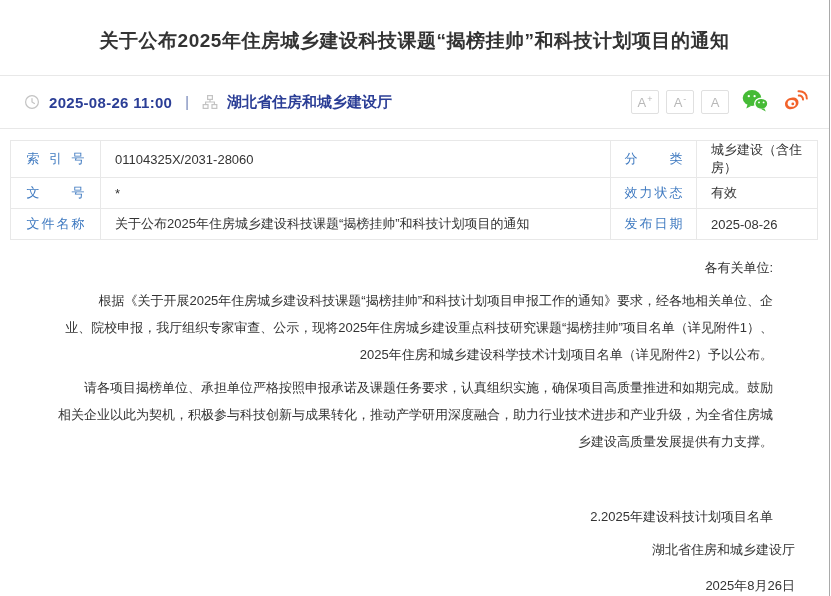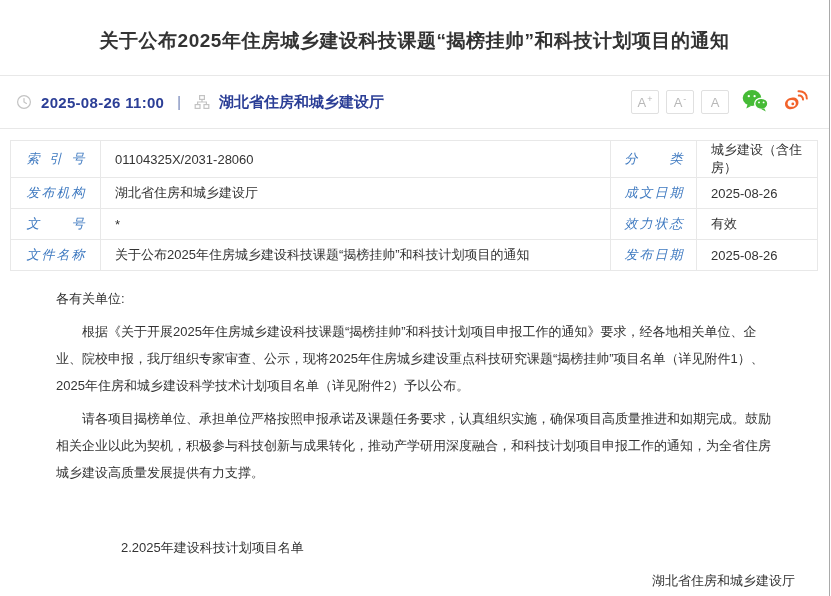--- a/index.html
+++ b/index.html
@@ -31,21 +31,21 @@
   }
 
   .divider { border-top: 1px solid #e8e8e8; }
 
   
   .meta-bar {
     height: 52px;
     display: flex;
     align-items: center;
     justify-content: space-between;
-    padding: 0 20px 0 16px;
+    padding: 0 20px 0 24px;
   }
   .meta-left { display: flex; align-items: center; gap: 9px; }
   .meta-left .icon { display: inline-flex; align-items: center; }
   .meta-datetime {
     color: #2b3e96;
     font-size: 15px;
     font-weight: 600;
     letter-spacing: 0.3px;
   }
   .meta-sep { color: #6d7fb5; font-size: 14px; padding: 0 4px; }
@@ -89,34 +89,33 @@
     height: 31px;
     font-size: 13px;
     vertical-align: middle;
   }
   td.cell-label { width: 90px; text-align: center; color: #3e79c0; }
   td.cell-label .just {
     display: inline-block;
     width: 58px;
     text-align: justify;
     text-align-last: justify;
-    font-style: italic;
   }
   td.cell-value { color: #333; padding: 0 10px 0 14px; }
   td.cell-label2 { width: 86px; }
   td.cell-value2 { width: 121px; }
 
   
   .doc-body {
     padding: 14px 56px 0;
     font-size: 13px;
     line-height: 27px;
     color: #333;
   }
-  .doc-body p { margin-bottom: 6px; }
+  .doc-body p { margin-bottom: 6px; text-align: right; }
   .para { text-indent: 2em; }
   .attachment-line { text-indent: 2em; margin-bottom: 9px; }
   .attachment-line2 { margin-left: 5em; margin-bottom: 9px; margin-top: 48px; }
   .signature { text-align: right; margin-right: -22px; margin-top: 6px; }
   .signature .sig-date { margin-top: 9px; }
 </style>
 </head>
 <body>
 
 <div class="page">
@@ -191,44 +190,38 @@
 
   <table class="info-table">
     <tbody>
       <tr>
         <td class="cell-label"><span class="just">索引号</span></td>
         <td class="cell-value">01104325X/2031-28060</td>
         <td class="cell-label cell-label2"><span class="just">分类</span></td>
         <td class="cell-value cell-value2">城乡建设（含住房）</td>
       </tr>
       <tr>
-        <td class="cell-label"><span class="just">发布机构</span></td>
-        <td class="cell-value">湖北省住房和城乡建设厅</td>
-        <td class="cell-label cell-label2"><span class="just">成文日期</span></td>
-        <td class="cell-value cell-value2">2025-08-26</td>
-      </tr>
-      <tr>
         <td class="cell-label"><span class="just">文号</span></td>
         <td class="cell-value">*</td>
         <td class="cell-label cell-label2"><span class="just">效力状态</span></td>
         <td class="cell-value cell-value2">有效</td>
       </tr>
       <tr>
         <td class="cell-label"><span class="just">文件名称</span></td>
         <td class="cell-value">关于公布2025年住房城乡建设科技课题“揭榜挂帅”和科技计划项目的通知</td>
         <td class="cell-label cell-label2"><span class="just">发布日期</span></td>
         <td class="cell-value cell-value2">2025-08-26</td>
       </tr>
     </tbody>
   </table>
 
   <div class="doc-body">
     <p class="salutation">各有关单位:</p>
     <p class="para">根据《关于开展2025年住房城乡建设科技课题“揭榜挂帅”和科技计划项目申报工作的通知》要求，经各地相关单位、企业、院校申报，我厅组织专家审查、公示，现将2025年住房城乡建设重点科技研究课题“揭榜挂帅”项目名单（详见附件1）、2025年住房和城乡建设科学技术计划项目名单（详见附件2）予以公布。</p>
-    <p class="para">请各项目揭榜单位、承担单位严格按照申报承诺及课题任务要求，认真组织实施，确保项目高质量推进和如期完成。鼓励相关企业以此为契机，积极参与科技创新与成果转化，推动产学研用深度融合，和科技计划项目申报工作的通知，为全省住房城乡建设高质量发展提供有力支撑。</p>
+    <p class="para">请各项目揭榜单位、承担单位严格按照申报承诺及课题任务要求，认真组织实施，确保项目高质量推进和如期完成。鼓励相关企业以此为契机，积极参与科技创新与成果转化，推动产学研用深度融合，助力行业技术进步和产业升级，为全省住房城乡建设高质量发展提供有力支撑。</p>
     <p class="attachment-line2"><span>2.2025年建设科技计划项目名单</span></p>
     <div class="signature">
       <p class="sig-org">湖北省住房和城乡建设厅</p>
       <p class="sig-date">2025年8月26日</p>
     </div>
   </div>
 
 </div>
 
 </body></html>

